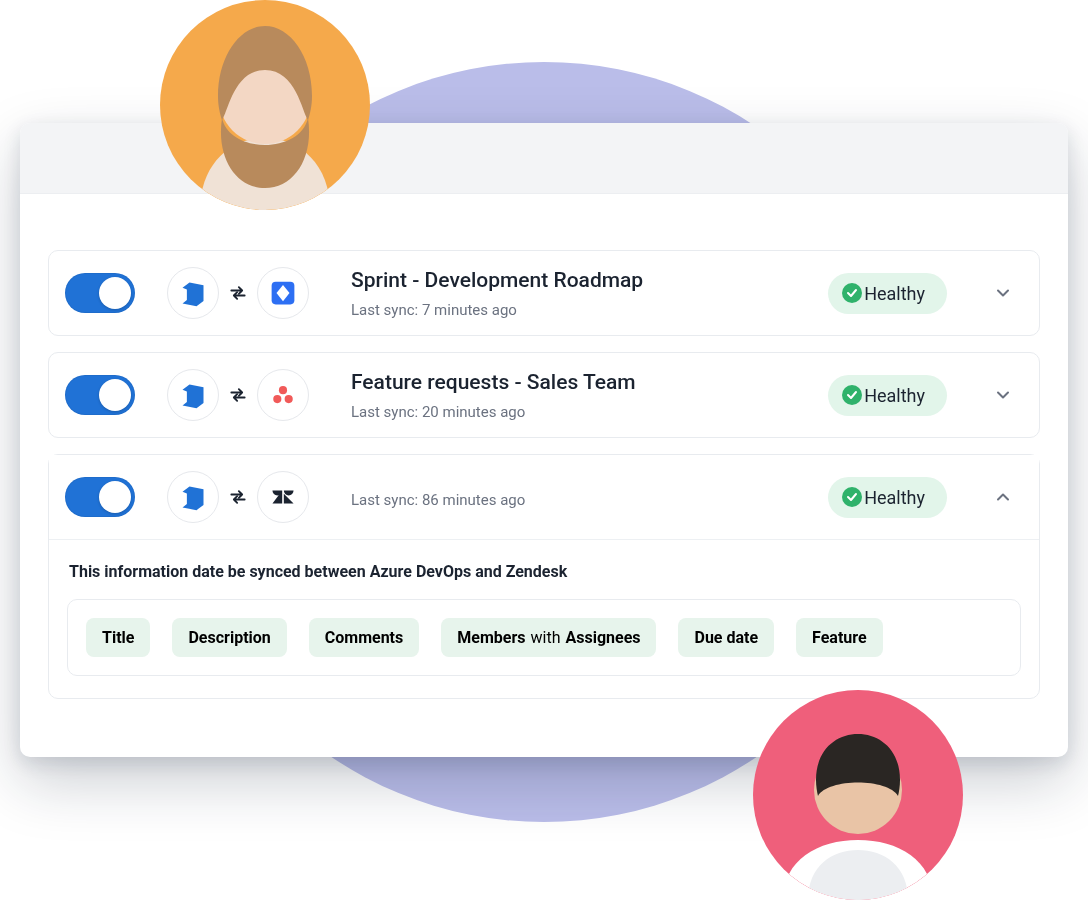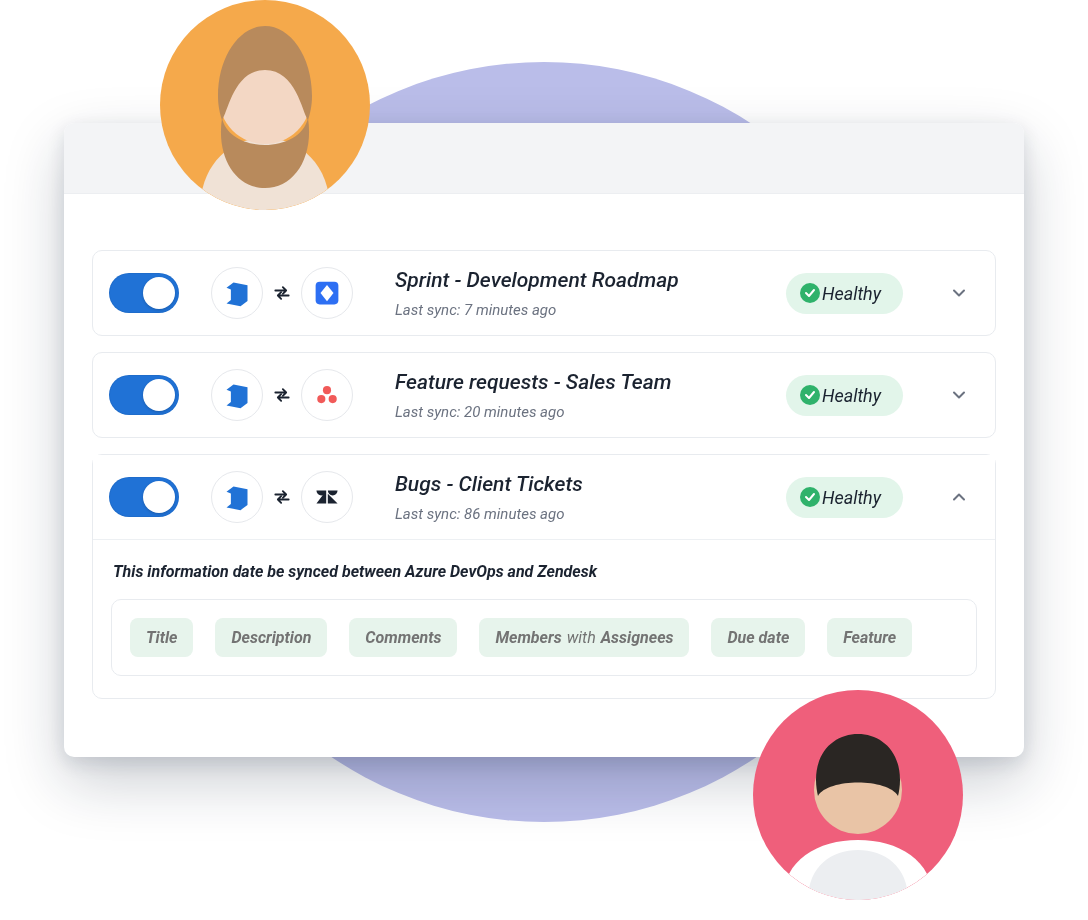--- a/index.html
+++ b/index.html
@@ -25,27 +25,26 @@
     left: 50%;
     top: 48%;
     transform: translate(-50%, -50%);
     z-index: 0;
   }
   .card {
     position: absolute;
     left: 50%;
     top: 440px;
     transform: translate(-50%, -50%);
-    width: 960px;
+    width: 1048px;
     background: #ffffff;
     border-radius: 10px;
     box-shadow: 0 24px 60px rgba(20,30,55,0.22), 0 6px 18px rgba(20,30,55,0.12);
     overflow: hidden;
     z-index: 1;
-    font-style: italic;
   }
   .card-header {
     height: 70px;
     background: #f3f4f6;
     border-bottom: 1px solid #eceef1;
   }
   .card-body {
     padding: 56px 28px 58px 28px;
   }
   .flow-row {
@@ -187,21 +186,21 @@
     padding: 18px 18px;
     display: flex;
     flex-wrap: wrap;
     gap: 22px;
   }
   .chip {
     background: #e7f4ec;
     border-radius: 8px;
     padding: 10px 16px;
     font-size: 16px;
-    color: #737373;
+    color: #000000;
     font-weight: 700;
     display: inline-flex;
     align-items: baseline;
     gap: 5px;
   }
   .chip .mid {
     font-weight: 400;
     text-align: right;
   }
 
@@ -348,21 +347,20 @@
                   <path d="M20 15H7M11 19l-4-4 4-4"></path>
                 </svg>
             </div>
             <div class="icon-circle">
               <svg width="26" height="26" viewBox="0 0 32 32">
                   <path class="ic-zendesk" d="M3 24L15 8v16H3zM17 8h12a6 6 0 0 1-12 0zm0 16V12l12 12H17zM3 8h12a6 6 0 1 1-12 0z"></path>
                 </svg>
             </div>
           </div>
           <div class="flow-main">
-            <div class="flow-title">Bugs - Client Tickets</div>
             <div class="flow-sub">Last sync: 86 minutes ago</div>
           </div>
           <div class="status-badge">
             <span class="check">
               <svg width="12" height="12" viewBox="0 0 24 24" fill="none" stroke="#fff" stroke-width="4" stroke-linecap="round" stroke-linejoin="round">
                   <polyline points="4 12 10 18 20 6"></polyline>
                 </svg>
             </span>
             <span class="status-text">Healthy</span>
           </div>

